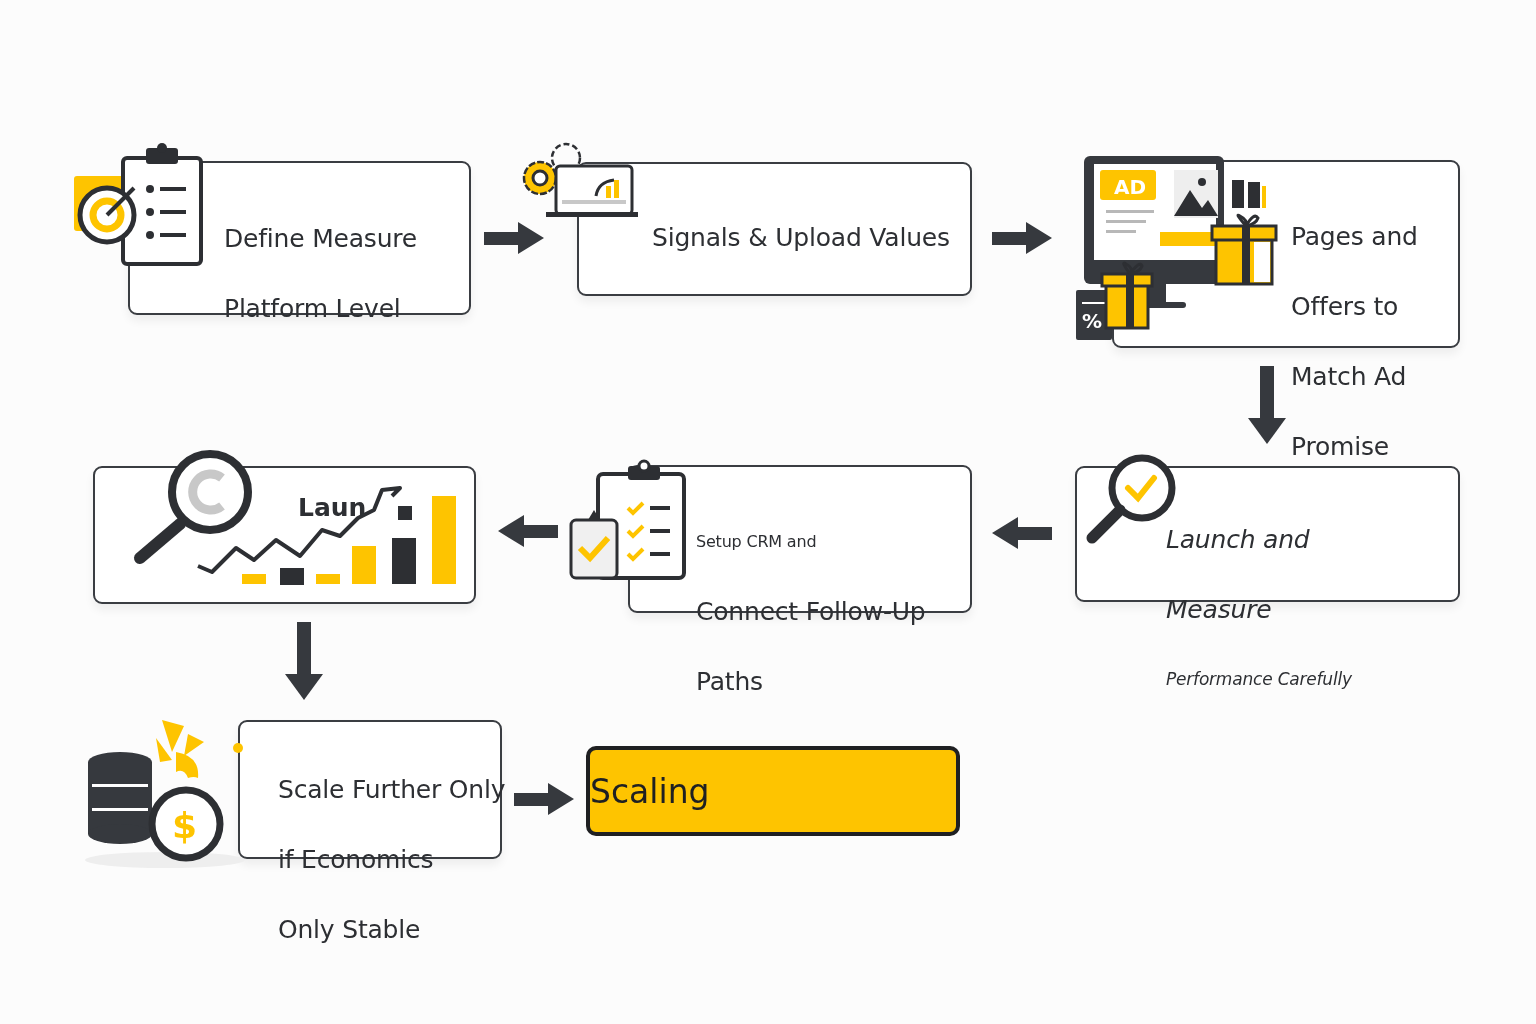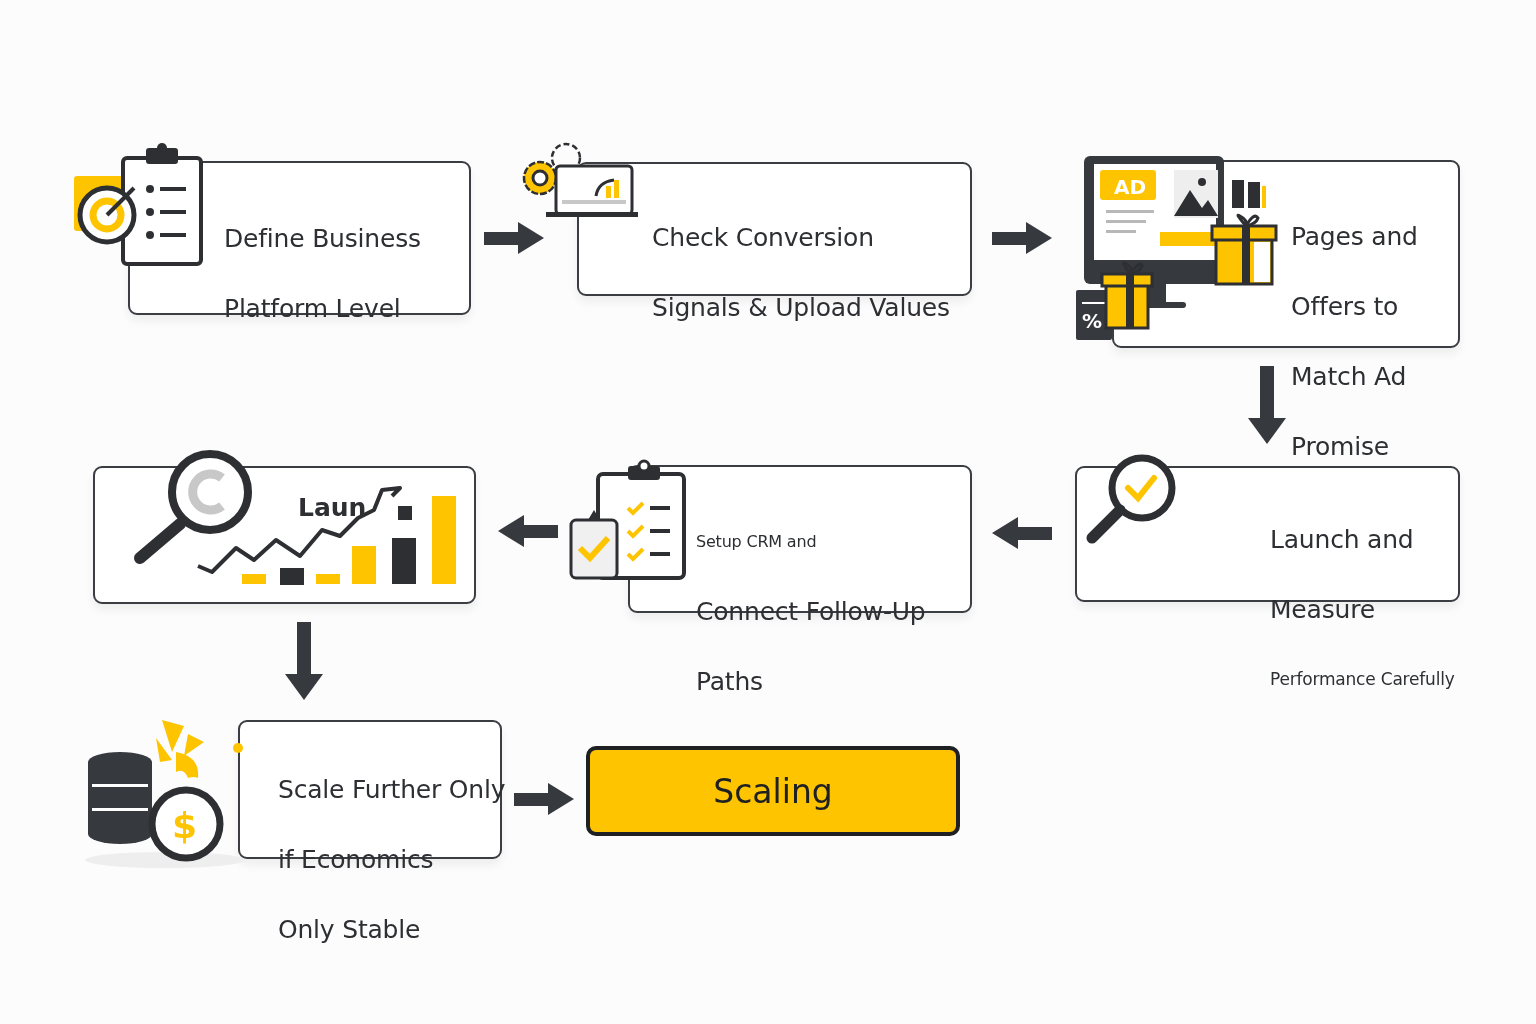--- a/index.html
+++ b/index.html
@@ -7,21 +7,21 @@
          font-family:"DejaVu Sans", "Liberation Sans", sans-serif; color:#2d2f33; }
   .box { position:absolute; background:#fff; border:2px solid #3a3d42; border-radius:9px;
          box-shadow:0 6px 10px rgba(0,0,0,0.06); box-sizing:border-box; }
   .txt { position:absolute; font-size:25px; line-height:35px; color:#2d2f33; white-space:pre-line; letter-spacing:-0.2px; }
   .txt span { display:block; }
   .small { font-size:17px; }
   .icon { position:absolute; }
   .arrow { position:absolute; }
   .final { position:absolute; left:586px; top:746px; width:374px; height:90px; background:#fec400;
            border:4px solid #1f2022; border-radius:10px; box-sizing:border-box;
-           display:flex; align-items:center; justify-content:center; font-size:33px; color:#1f2022; }
+           display:flex; align-items:center; font-size:33px; color:#1f2022; }
 </style>
 </head>
 <body>
 
 <div class="box" style="left:128px;top:161px;width:343px;height:154px;"></div>
 <svg class="icon" style="left:66px;top:140px" width="150" height="130" viewBox="0 0 150 130">
   <rect x="8" y="36" width="50" height="55" fill="#fec400" rx="3"></rect>
   <rect x="57" y="18" width="78" height="106" rx="4" fill="#fff" stroke="#2d2f33" stroke-width="4"></rect>
   <rect x="80" y="8" width="32" height="16" rx="3" fill="#2d2f33"></rect>
   <circle cx="96" cy="8" r="5" fill="#2d2f33"></circle>
@@ -29,21 +29,21 @@
     <rect x="94" y="47" width="26" height="4" fill="#2d2f33"></rect>
   <circle cx="84" cy="72" r="4" fill="#2d2f33"></circle>
     <rect x="94" y="70" width="26" height="4" fill="#2d2f33"></rect>
   <circle cx="84" cy="95" r="4" fill="#2d2f33"></circle>
     <rect x="94" y="93" width="26" height="4" fill="#2d2f33"></rect>
   <circle cx="41" cy="75" r="27" fill="#fff" stroke="#2d2f33" stroke-width="5"></circle>
   <circle cx="41" cy="75" r="14" fill="none" stroke="#fec400" stroke-width="7"></circle>
   <line x1="41" y1="75" x2="68" y2="48" stroke="#2d2f33" stroke-width="4"></line>
 </svg>
 <div class="txt" style="left:224px;top:186px;">
-  <span>Define Business</span>
+  <span>Define Measure</span>
   <span>Platform Level</span>
 </div>
 
 <svg class="arrow" style="left:484px;top:220px" width="62" height="36" viewBox="0 0 62 36">
   <rect x="0" y="12" width="34" height="13" fill="#36393e"></rect>
     <polygon points="34,2 60,18 34,34" fill="#36393e"></polygon>
 </svg>
 
 <div class="box" style="left:577px;top:162px;width:395px;height:134px;"></div>
 <svg class="icon" style="left:514px;top:136px" width="130" height="85" viewBox="0 0 130 85">
@@ -51,21 +51,20 @@
   <circle cx="26" cy="42" r="16" fill="#fec400" stroke="#2d2f33" stroke-width="2.5" stroke-dasharray="7 2"></circle>
   <circle cx="26" cy="42" r="7" fill="#fff" stroke="#2d2f33" stroke-width="3"></circle>
   <rect x="42" y="30" width="76" height="48" rx="4" fill="#fff" stroke="#2d2f33" stroke-width="3"></rect>
   <rect x="32" y="76" width="92" height="5" fill="#2d2f33"></rect>
   <rect x="48" y="64" width="64" height="4" fill="#c8c8c8"></rect>
   <path d="M82 60 Q84 46 100 44" stroke="#2d2f33" stroke-width="3" fill="none"></path>
   <rect x="92" y="50" width="5" height="12" fill="#fec400"></rect>
     <rect x="100" y="44" width="5" height="18" fill="#fec400"></rect>
 </svg>
 <div class="txt" style="left:652px;top:185px;">
-  <span>Check Conversion</span>
   <span>Signals &amp; Upload Values</span>
 </div>
 
 <svg class="arrow" style="left:992px;top:220px" width="62" height="36" viewBox="0 0 62 36">
   <rect x="0" y="12" width="34" height="13" fill="#36393e"></rect>
     <polygon points="34,2 60,18 34,34" fill="#36393e"></polygon>
 </svg>
 
 <div class="box" style="left:1112px;top:160px;width:348px;height:188px;"></div>
 <svg class="icon" style="left:1056px;top:152px" width="230" height="192" viewBox="0 0 230 192">
@@ -109,21 +108,21 @@
   <rect x="14" y="0" width="14" height="54" fill="#36393e"></rect>
     <polygon points="2,52 40,52 21,78" fill="#36393e"></polygon>
 </svg>
 
 <div class="box" style="left:1075px;top:466px;width:385px;height:136px;"></div>
 <svg class="icon" style="left:1080px;top:450px" width="105" height="100" viewBox="0 0 105 100">
   <circle cx="62" cy="38" r="30" fill="#fff" stroke="#2d2f33" stroke-width="7"></circle>
   <path d="M48 38 L58 48 L74 28" stroke="#fec400" stroke-width="6" fill="none" stroke-linecap="round"></path>
   <line x1="40" y1="60" x2="12" y2="88" stroke="#2d2f33" stroke-width="11" stroke-linecap="round"></line>
 </svg>
-<div class="txt" style="left:1270px;top:487px;">
+<div class="txt" style="left:1166px;top:487px;font-style:italic;">
   <span>Launch and</span>
   <span>Measure</span>
   <span class="small">Performance Carefully</span>
 </div>
 
 <svg class="arrow" style="left:990px;top:515px" width="62" height="36" viewBox="0 0 62 36">
   <rect x="28" y="12" width="34" height="13" fill="#36393e"></rect>
     <polygon points="28,2 2,18 28,34" fill="#36393e"></polygon>
 </svg>
 

